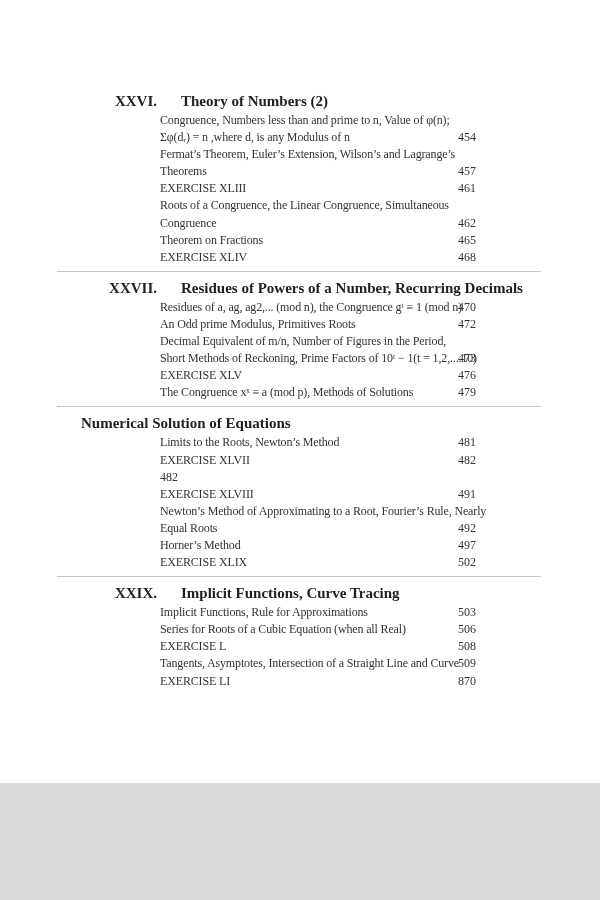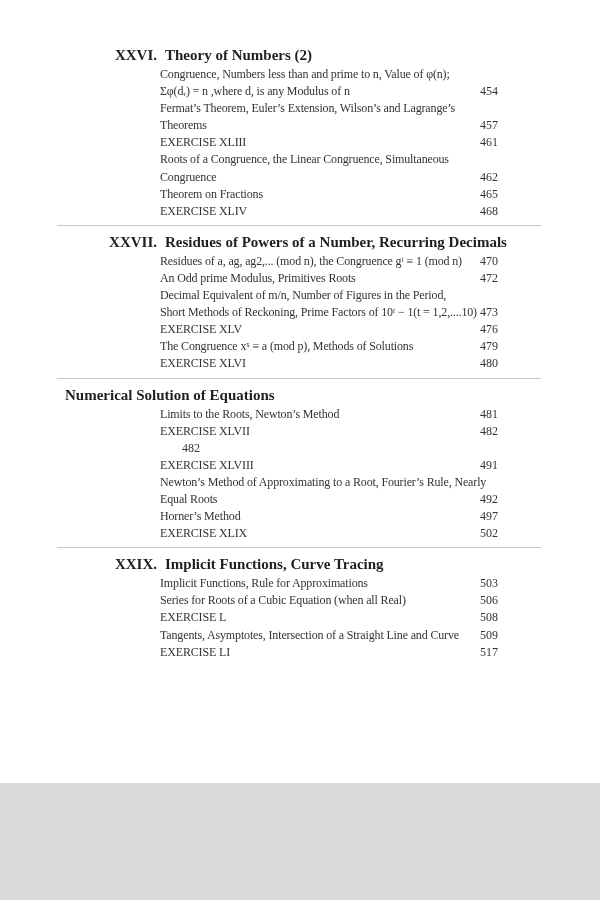--- a/index.html
+++ b/index.html
@@ -10,27 +10,27 @@
     --divider:#c8c8c8;
   }
   html,body{margin:0;padding:0;}
   body{
     width:600px;height:900px;background:#fff;
     font-family:"Liberation Serif","DejaVu Serif",serif;
     -webkit-font-smoothing:antialiased;
   }
   .page{position:relative;width:600px;height:900px;background:var(--page-bg);overflow:hidden;}
   .footer-band{position:absolute;left:0;top:783px;width:600px;height:117px;background:var(--band);}
-  .toc{position:absolute;left:57px;top:0;width:484px;padding-top:44px;color:var(--text);}
+  .toc{position:absolute;left:57px;top:0;width:484px;padding-top:90px;color:var(--text);}
   .section-heading{display:flex;line-height:22px;font-weight:bold;font-size:15px;color:var(--head);}
   .section-heading .num{width:100px;text-align:right;flex:none;}
-  .section-heading .title{margin-left:8px;}
+  .section-heading .title{margin-left:24px;}
   .entry-row{display:flex;line-height:17.1px;font-size:12px;padding-left:103px;}
   .entry-row .label{flex:1;min-width:0;white-space:nowrap;letter-spacing:-0.15px;}
-  .entry-row .pg{width:40px;text-align:right;margin-right:43px;flex:none;font-size:12px;}
+  .entry-row .pg{width:40px;margin-right:43px;flex:none;font-size:12px;}
   .divider{height:1px;background:var(--divider);margin:5px 0;}
 </style>
 </head>
 <body>
 
 <div class="page">
   <div class="toc">
       <div class="section-heading">
         <span class="num">XXVI.</span>
         <span class="title">Theory of Numbers (2)</span>
@@ -93,24 +93,20 @@
         <span class="pg">473</span>
       </div>
       <div class="entry-row">
         <span class="label">EXERCISE XLV</span>
         <span class="pg">476</span>
       </div>
       <div class="entry-row">
         <span class="label">The Congruence xˣ ≡ a (mod p), Methods of Solutions</span>
         <span class="pg">479</span>
       </div>
-      <div class="entry-row">
-        <span class="label">EXERCISE XLVI</span>
-        <span class="pg">480</span>
-      </div>
       <div class="divider"></div>
       <div class="section-heading">
         <span class="title">Numerical Solution of Equations</span>
       </div>
       <div class="entry-row">
         <span class="label">Limits to the Roots, Newton’s Method</span>
         <span class="pg">481</span>
       </div>
       <div class="entry-row">
         <span class="label">EXERCISE XLVII</span>
@@ -155,17 +151,17 @@
       <div class="entry-row">
         <span class="label">EXERCISE L</span>
         <span class="pg">508</span>
       </div>
       <div class="entry-row">
         <span class="label">Tangents, Asymptotes, Intersection of a Straight Line and Curve</span>
         <span class="pg">509</span>
       </div>
       <div class="entry-row">
         <span class="label">EXERCISE LI</span>
-        <span class="pg">517</span>
+        <span class="pg">870</span>
       </div>
     </div>
   <div class="footer-band"></div>
 </div>
 
 </body></html>

